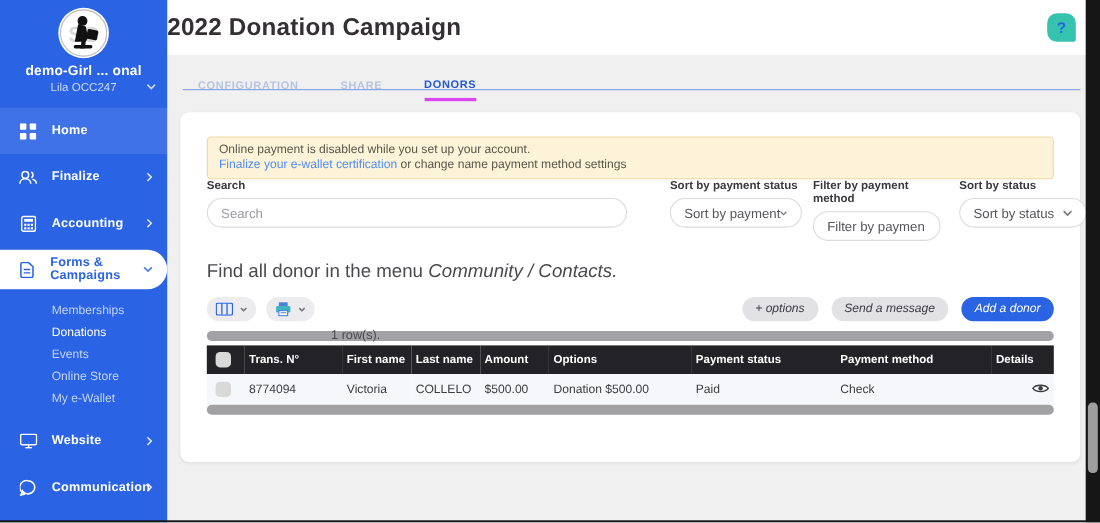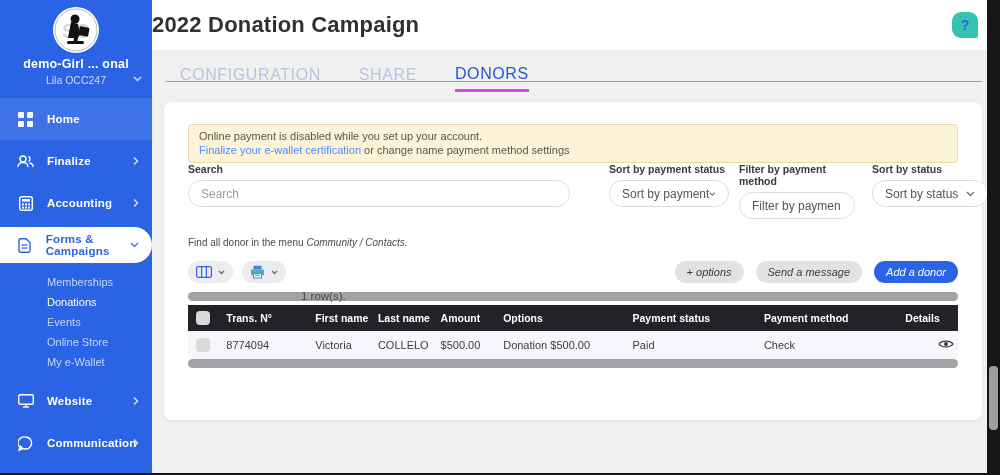--- a/index.html
+++ b/index.html
@@ -27,42 +27,42 @@
   .subnav-item.current { color:#ffffff; }
 
   
   .main { position:relative; flex:1; height:475px; }
   .top-header { height:50px; background:#fff; display:flex; align-items:center; position:relative; }
   .page-title { font-size:22px; font-weight:bold; color:#332f33; letter-spacing:.2px; }
   .help-btn { position:absolute; right:22px; top:12px; width:26px; height:26px; background:#35c2ae; border-radius:9px 9px 2px 9px; display:flex; align-items:center; justify-content:center; font-size:14px; font-weight:bold; color:#2a63e4; cursor:pointer; }
 
   .tabbar { height:42px; background:#f0f0f1; display:flex; align-items:flex-end; padding:0 0 0 28px; position:relative; }
   .tabline { position:absolute; left:14px; right:18px; bottom:10px; height:1px; background:#7d9fe8; }
-  .tab { font-size:16px; font-weight:normal; letter-spacing:.6px; color:#b8c4df; padding:0 0 8px 0; margin-right:38px; cursor:pointer; position:relative; z-index:2; }
+  .tab { font-size:10px; font-weight:bold; letter-spacing:.6px; color:#b8c4df; padding:0 0 8px 0; margin-right:38px; cursor:pointer; position:relative; z-index:2; }
   .tab.active { color:#2456d6; border-bottom:3px solid #d946ef; padding-bottom:6px; }
 
   .content { position:absolute; top:92px; left:0; right:0; bottom:0; background:#f0f0f1; }
   .card { position:absolute; left:12px; right:18px; top:10px; height:318px; background:#fff; border-radius:8px; box-shadow:0 1px 3px rgba(0,0,0,.06); padding:22px 24px 0 24px; }
 
   .banner { background:#fcf3d9; border:1px solid #ecd9a2; border-radius:4px; padding:4px 10px 5px 10px; font-size:11px; line-height:14px; color:#5a5647; }
   .banner a { color:#4f8df7; text-decoration:none; cursor:pointer; }
 
   .filter-row { position:relative; height:64px; margin-top:0; }
   .flabel { font-size:10.5px; font-weight:bold; color:#3a3a3e; line-height:12px; }
   .pill-input, .pill-select { margin-top:5px; height:27px; border:1px solid #dcdcdf; border-radius:14px; background:#fff; display:flex; align-items:center; padding:0 12px; font-size:12px; color:#55555a; }
   .pill-input input { border:none; outline:none; width:100%; font-size:12px; font-family:"Liberation Sans", sans-serif; color:#55555a; background:transparent; }
   .pill-input input::placeholder { color:#9a9aa0; }
   .pill-select { justify-content:space-between; cursor:pointer; min-width:0; white-space:nowrap; }
   .f-search { position:absolute; left:0; top:0; width:382px; }
   .f-sort1  { position:absolute; left:421px; top:0; width:120px; }
   .f-method { position:absolute; left:551px; top:0; width:116px; }
   .f-method .flabel { width:92px; }
   .f-sort2  { position:absolute; left:684px; top:0; width:116px; }
 
-  .hint { font-size:10px; color:#4a4a4e; margin-top:10px; }
+  .hint { font-size:17px; color:#4a4a4e; margin-top:10px; }
   .hint i { font-style:italic; }
 
   .toolbar-row { display:flex; align-items:center; margin-top:12px; height:24px; }
   .icon-pill { height:22px; background:#ececee; border-radius:11px; display:flex; align-items:center; padding:0 8px; margin-right:9px; cursor:pointer; }
   .icon-pill .caret { margin-left:6px; }
   .rows-count { font-size:11.5px; color:#4a4a4e; margin-left:6px;margin-top:47px; }
   .toolbar-right { margin-left:auto; display:flex; align-items:center; }
   .btn { height:22px; border:none; border-radius:11px; background:#e2e2e5; color:#3a3a3e; font-size:11px; font-family:"Liberation Sans", sans-serif; padding:0 12px; margin-left:12px; cursor:pointer;font-style:italic; }
   .btn.primary { background:#2a63e4; color:#fff; }
 

